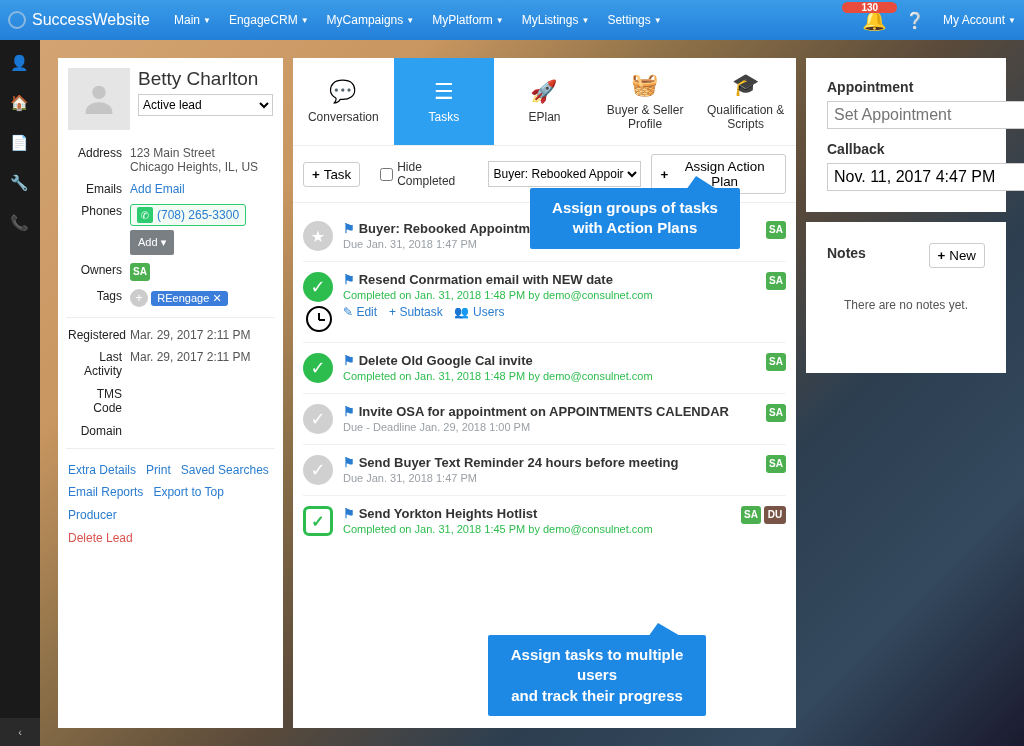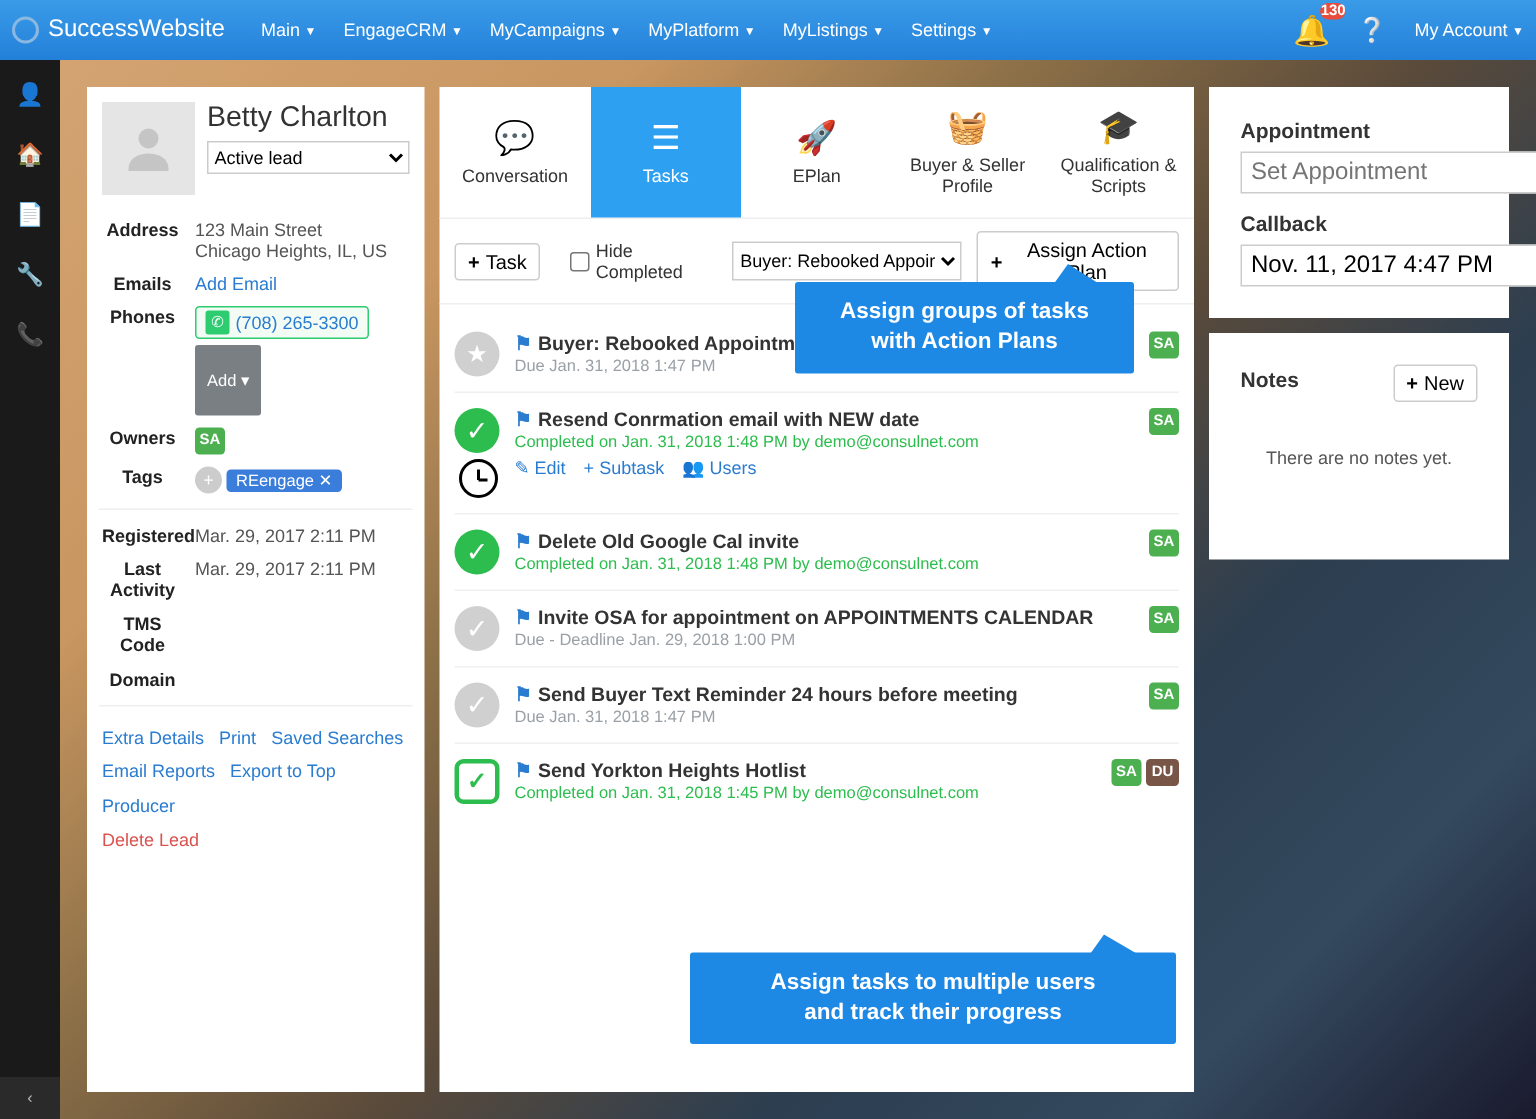--- a/index.html
+++ b/index.html
@@ -9,47 +9,47 @@
   z-index: -1; }
 
 
 .top-nav { height: 40px; background: linear-gradient(to bottom, #3a9be8, #2380d9); display: flex; align-items: center; padding: 0 8px; color: #fff; font-size: 12px; }
 .brand { display: flex; align-items: center; gap: 6px; font-size: 16px; margin-right: 24px; }
 .brand-icon { width: 18px; height: 18px; border: 2px solid #8ab8e0; border-radius: 50%; position: relative; }
 .top-menu { display: flex; gap: 18px; }
 .top-menu-item { cursor: pointer; display: flex; align-items: center; gap: 3px; }
 .top-right { margin-left: auto; display: flex; align-items: center; gap: 18px; }
 .bell { position: relative; font-size: 20px; }
-.bell-badge { position: absolute; top: -6px; right: -10px; background: #e74c3c; color: #fff; border-radius: 8px; padding: 0 0; font-size: 10px; font-weight: bold; }
+.bell-badge { position: absolute; top: -6px; right: -10px; background: #e74c3c; color: #fff; border-radius: 8px; padding: 0 19px; font-size: 10px; font-weight: bold; }
 .caret { font-size: 8px; }
 
 
 .left-rail { position: absolute; top: 40px; left: 0; width: 40px; bottom: 0; background: #1a1a1a; display: flex; flex-direction: column; align-items: center; padding-top: 14px; gap: 22px; color: #eee; }
 .left-rail .ri { font-size: 15px; cursor: pointer; }
 .collapse-toggle { position: absolute; left: 0; bottom: 0; width: 40px; height: 28px; background: #2a2a2a; display: flex; align-items: center; justify-content: center; cursor: pointer; color: #bbb; font-size: 11px; }
 
 
 .wrap { position: absolute; top: 40px; left: 40px; right: 0; bottom: 0; display: flex; padding: 18px; gap: 10px; }
 .col-left { width: 225px; background: #fff; padding: 10px 10px 12px 10px; font-size: 12px; }
 .col-center { flex: 1; background: #fff; display: flex; flex-direction: column; }
 .col-right { width: 200px; display: flex; flex-direction: column; gap: 10px; }
 
 
 .lead-head { display: flex; gap: 8px; margin-bottom: 16px; }
 .avatar-block { width: 62px; height: 62px; background: #e5e5e5; display: flex; align-items: center; justify-content: center; color: #bbb; }
 .avatar-block svg { width: 40px; height: 40px; }
 .lead-name { font-size: 19px; color: #333; margin-bottom: 4px; }
 .lead-status { width: 100%; height: 22px; font-size: 12px; border: 1px solid #ccc; background: #fff; }
 .info-row { display: flex; margin-bottom: 8px; }
-.info-label { width: 62px; text-align: center; font-weight: bold; color: #222; padding-right: 8px; }
+.info-label { width: 62px; text-align: right; font-weight: normal; color: #222; padding-right: 8px; }
 .info-val { flex: 1; color: #555; }
 .info-val a, .link { color: #2a7cd0; text-decoration: none; cursor: pointer; }
 .phone-badge { display: inline-flex; align-items: center; gap: 4px; padding: 2px 6px; border: 1px solid #2ecc71; border-radius: 3px; background: #f2fcf5; }
 .phone-badge .ph-icon { background: #2ecc71; color: #fff; width: 16px; height: 16px; display: inline-flex; align-items: center; justify-content: center; border-radius: 2px; font-size: 10px; }
-.add-btn { margin-top: 4px; background: #7a7f84; color: #fff; border: none; padding: 17px 8px; border-radius: 2px; font-size: 11px; cursor: pointer; }
+.add-btn { margin-top: 4px; background: #7a7f84; color: #fff; border: none; padding: 6px 8px; border-radius: 2px; font-size: 11px; cursor: pointer; }
 .sa-badge { display: inline-block; width: 20px; height: 18px; line-height: 18px; text-align: center; background: #4caf50; color: #fff; border-radius: 3px; font-size: 10px; font-weight: bold; }
 .du-badge { display: inline-block; width: 22px; height: 18px; line-height: 18px; text-align: center; background: #795548; color: #fff; border-radius: 3px; font-size: 10px; font-weight: bold; }
 .tag-add { display: inline-flex; width: 18px; height: 18px; align-items: center; justify-content: center; border-radius: 50%; background: #ccc; color: #fff; cursor: pointer; }
 .tag-chip { display: inline-block; background: #3b7dda; color: #fff; padding: 1px 6px; border-radius: 3px; font-size: 11px; }
 .sep { border-top: 1px solid #eee; margin: 10px -2px; }
 .bottom-links { margin-top: 10px; line-height: 1.9; }
 .danger-link { color: #d9534f; cursor: pointer; }
 
 
 .center-tabs { display: flex; height: 88px; border-bottom: 1px solid #eee; }
@@ -80,23 +80,23 @@
 .task-meta.done { color: #2dbd4e; }
 .task-actions { margin-top: 4px; display: flex; gap: 12px; color: #2a7cd0; font-size: 12px; }
 .task-badges { display: flex; gap: 3px; }
 .clock-icon { width: 26px; height: 26px; border: 2px solid #000; border-radius: 50%; display: flex; align-items: center; justify-content: center; margin-left: 3px; margin-top: 4px; position: relative; }
 .clock-icon::before { content: ''; position: absolute; width: 2px; height: 7px; background: #000; top: 5px; left: 50%; transform: translateX(-50%); }
 .clock-icon::after { content: ''; position: absolute; width: 6px; height: 2px; background: #000; top: 11px; left: 50%; }
 
 
 .callout { position: absolute; background: #1e88e5; color: #fff; padding: 10px 16px; text-align: center; font-size: 15px; font-weight: bold; border-radius: 2px; line-height: 1.35; }
 .callout::before { content: ''; position: absolute; width: 0; height: 0; }
-.callout-1 { top: 188px; left: 530px; width: 226px; }
+.callout-1 { top: 188px; left: 530px; width: 210px; }
 .callout-1::before { top: -12px; right: 22px; border-left: 10px solid transparent; border-right: 22px solid transparent; border-bottom: 14px solid #1e88e5; }
-.callout-2 { top: 635px; left: 460px; width: 324px; }
+.callout-2 { top: 635px; left: 488px; width: 218px; }
 .callout-2::before { top: -12px; right: 24px; border-left: 10px solid transparent; border-right: 24px solid transparent; border-bottom: 14px solid #1e88e5; }
 
 
 .card { background: #fff; padding: 21px; }
 .card h4 { font-size: 14px; font-weight: bold; margin-bottom: 6px; }
 .input-row { display: flex; }
 .input-row input { flex: 1; border: 1px solid #ccc; padding: 4px 6px; font-size: 16px; height: 28px; }
 .input-row .cal-btn { width: 30px; border: 1px solid #ccc; border-left: none; background: #f5f5f5; display: flex; align-items: center; justify-content: center; color: #2a7cd0; cursor: pointer; }
 .notes-head { display: flex; align-items: center; justify-content: space-between; }
 .notes-empty { text-align: center; color: #555; padding: 30px 0 40px 0; font-size: 12px; }

